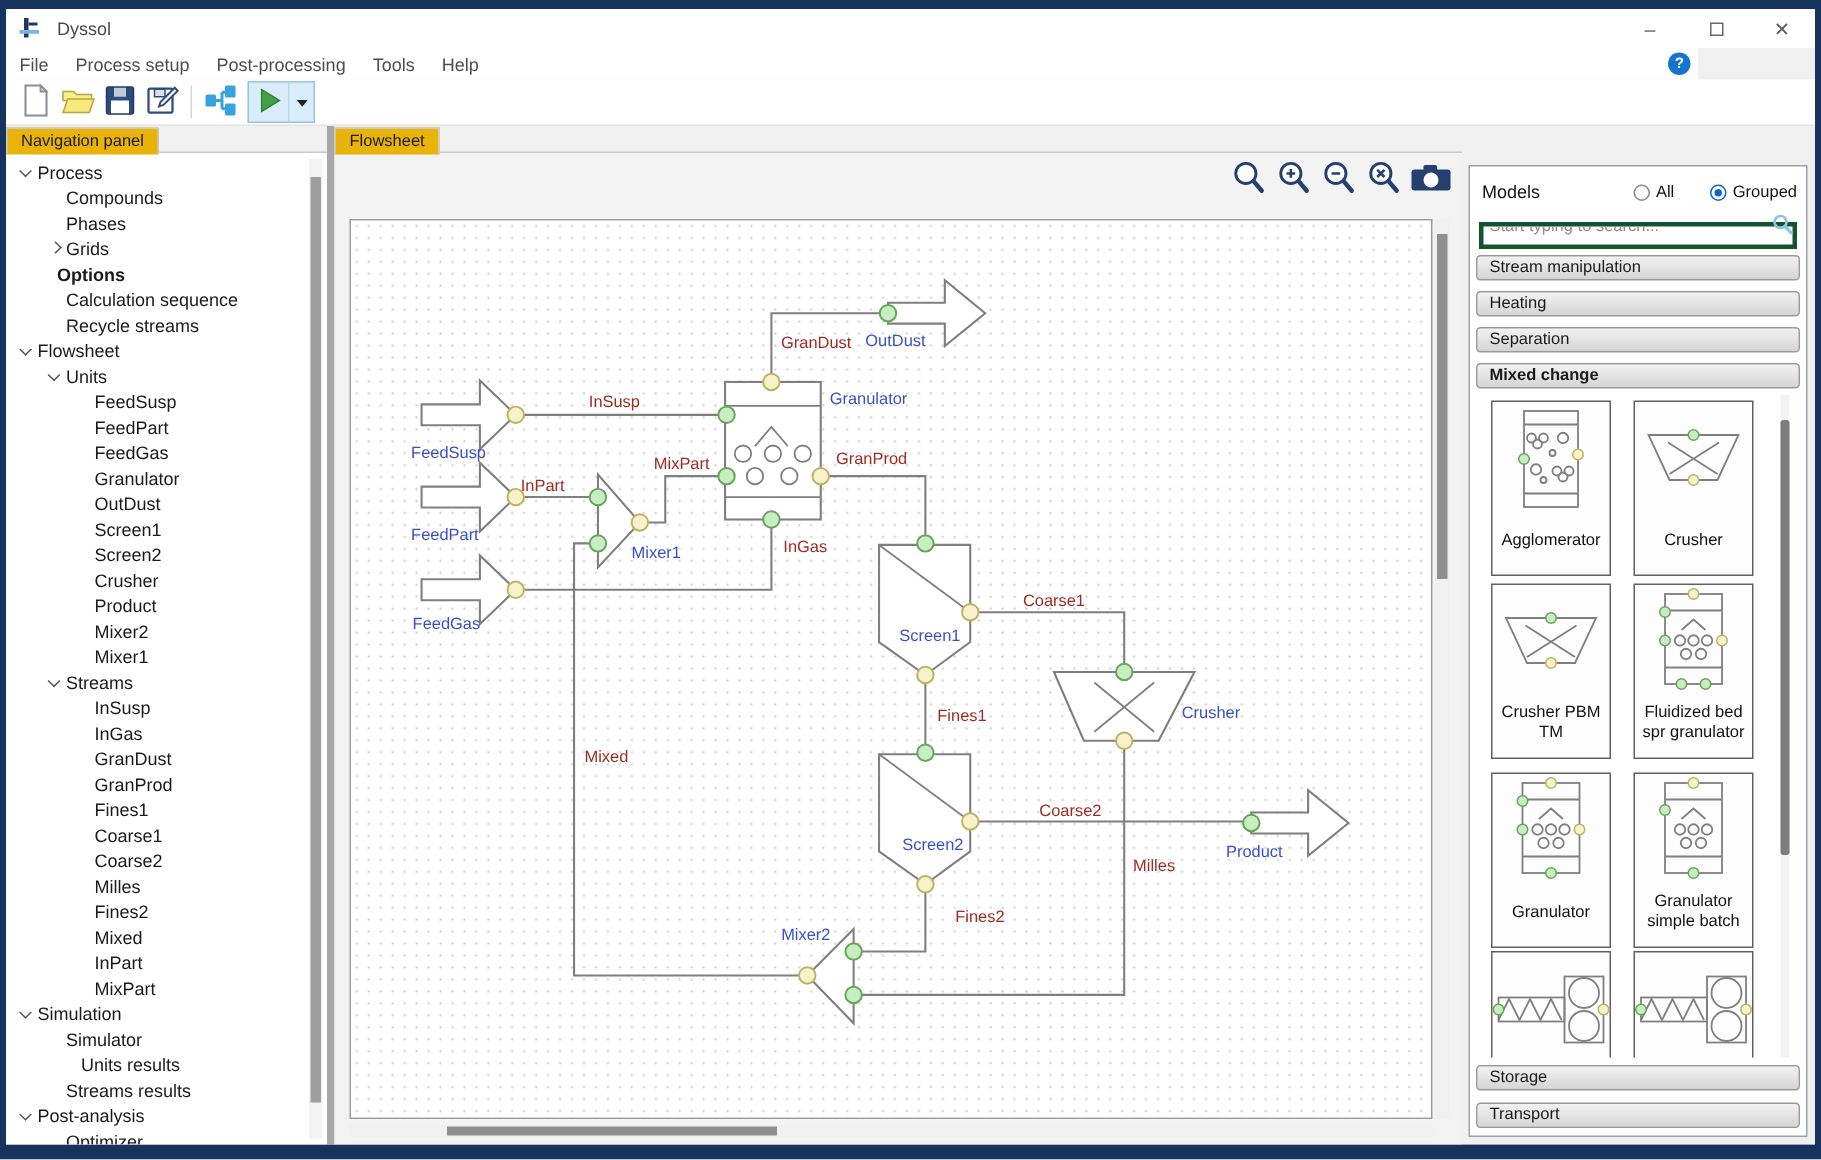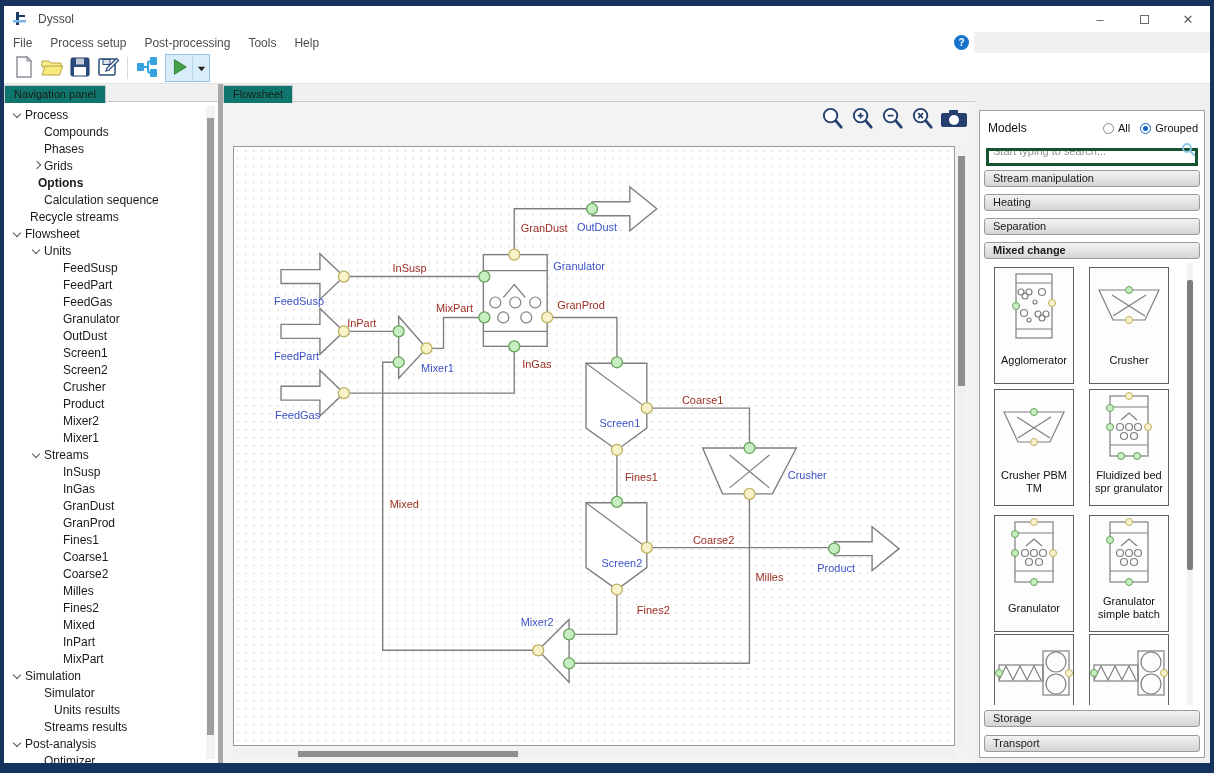--- a/index.html
+++ b/index.html
@@ -11,34 +11,34 @@
     overflow:hidden;
   }
   
   .titlebar{ position:absolute; left:0; top:0; width:1206px; height:26px; background:#ffffff; display:flex; align-items:center; }
   .app-icon{ margin-left:8px; width:16px; height:16px; }
   .title-text{ margin-left:10px; font-size:12px; color:#4a4a4a; }
   .win-controls{ margin-left:auto; display:flex; align-items:center; height:100%; }
   .win-btn{ width:44px; height:100%; display:flex; align-items:center; justify-content:center; color:#5c5c5c; font-size:13px; cursor:default; }
   .max-box{ width:9px; height:9px; border:1px solid #6a6a6a; display:inline-block; }
   
-  .menubar{ position:absolute; left:0; top:26px; width:970px; height:21px; background:#ffffff; display:flex; align-items:center;justify-content:flex-end; }
+  .menubar{ position:absolute; left:0; top:26px; width:1128px; height:21px; background:#ffffff; display:flex; align-items:center;justify-content:flex-end; }
   .menu-item{ padding:0 9px; font-size:12px; color:#4d4d4d; }
   .help-badge{ margin-left:auto; margin-right:5px; width:15px; height:15px; border-radius:50%; background:#1774cc; color:#fff; font-size:10px; font-weight:bold; display:flex; align-items:center; justify-content:center; }
   
   .toolbar{ position:absolute; left:0; top:47px; width:1206px; height:31px; background:#ffffff; border-bottom:1px solid #e4e4e4; display:flex; align-items:center; padding-left:6px; }
   .tb-btn{ width:28px; height:28px; display:flex; align-items:center; justify-content:center; background:none; border:none; }
   .tb-sep{ width:1px; height:22px; background:#d8d8d8; margin:0 5px; }
   .run-group{ display:flex; height:28px; margin-left:4px; background:#d9ecf9; border:1px solid #9cc3e0; }
   .run-btn{ width:27px; height:100%; display:flex; align-items:center; justify-content:center; background:none; border:none; border-right:1px solid #b8d6ec; }
   .run-caret{ width:16px; height:100%; display:flex; align-items:center; justify-content:center; background:none; border:none; }
   
   .main{ position:absolute; left:0; top:78px; width:1206px; height:679px; background:#f0f0f0; }
   .tabstrip{ position:absolute; left:0; top:0; right:0; height:18px; background:#f0f0f0; border-bottom:1px solid #c9c9c9; }
-  .tab{ display:inline-flex; align-items:center; height:18px; padding:0 9px; background:#0f766e; border:1px solid #c9c9c9; border-bottom:none; font-size:11px; color:#1a1a1a; }
+  .tab{ display:inline-flex; align-items:center; height:18px; padding:0 9px; background:#eab308; border:1px solid #c9c9c9; border-bottom:none; font-size:11px; color:#1a1a1a; }
   
   .navpanel{ position:absolute; left:0; top:0; width:214px; height:100%; background:#ffffff; }
   .nav-tree{ position:absolute; left:0; top:19px; right:14px; bottom:0; overflow:hidden; padding-top:3px; }
   .tree-row{ display:flex; align-items:center; height:17px; font-size:12px; color:#1a1a1a; white-space:nowrap; }
   .chev{ width:15px; height:15px; flex:0 0 15px; position:relative; }
   .chev.open::before{ content:''; position:absolute; left:4px; top:4px; width:5px; height:5px; border-right:1.3px solid #565656; border-bottom:1.3px solid #565656; transform:rotate(45deg); }
   .chev.closed::before{ content:''; position:absolute; left:5px; top:4px; width:5px; height:5px; border-right:1.3px solid #565656; border-bottom:1.3px solid #565656; transform:rotate(-45deg); }
   .nav-scroll{ position:absolute; right:3px; top:22px; bottom:4px; width:9px; background:#f3f3f3; }
   .nav-scroll .thumb{ position:absolute; left:1px; right:1px; top:12px; bottom:24px; background:#9e9e9e; }
   .splitter{ position:absolute; left:214px; top:0; width:5px; height:100%; background:#a8a8a8; }
@@ -49,21 +49,21 @@
   .canvas{ position:absolute; left:10px; top:62px; width:722px; height:600px; border:1px solid #9a9a9a; background:#fff; }
   .vscroll{ position:absolute; left:734px; top:62px; width:9px; height:600px; background:#f0f0f0; }
   .vscroll .thumb{ position:absolute; left:1px; right:1px; top:10px; height:230px; background:#8f8f8f; }
   .hscroll{ position:absolute; left:10px; top:666px; width:722px; height:8px; background:#f0f0f0; }
   .hscroll .thumb{ position:absolute; top:1px; bottom:1px; left:65px; width:220px; background:#8f8f8f; }
   svg text{ font-family:"Liberation Sans",sans-serif; }
   
   .models-panel{ position:absolute; left:975px; top:26px; width:226px; height:648px; background:#ffffff; border:1px solid #9aa0ac; }
   .models-head{ position:absolute; left:8px; top:8px; right:6px; height:18px; display:flex; align-items:center; }
   .models-title{ font-size:12px; color:#111; }
-  .radio-group{ margin-left:auto; display:flex; align-items:center; gap:10px; }
+  .radio-group{ margin-left:auto; display:flex; align-items:center; gap:24px; }
   .radio-item{ display:flex; align-items:center; gap:4px; font-size:11px; color:#111; }
   .radio{ width:11px; height:11px; border-radius:50%; border:1px solid #8a8a8a; background:#fff; position:relative; }
   .radio.sel{ border:1.5px solid #1266c5; }
   .radio.sel::after{ content:''; position:absolute; left:50%; top:50%; width:5px; height:5px; margin:-2.5px 0 0 -2.5px; border-radius:50%; background:#1266c5; }
   .models-search{ position:absolute; left:6px; top:30px; width:212px; height:16px; }
   .models-search input{ width:100%; height:100%; border:3px solid #14532d; font-size:11px; padding:0 18px 12px 4px; color:#333; font-family:"Liberation Sans",sans-serif; }
   .models-search input::placeholder{ color:#8f8f8f; }
   .search-glyph{ position:absolute; right:2px; top:1px; }
   .group-btn{ position:absolute; left:4px; width:216px; height:17px; border:1px solid #9a9a9a; border-radius:3px; background:linear-gradient(#f2f2f2,#d5d5d5); font-size:11px; color:#1a1a1a; text-align:left; padding-left:8px; line-height:15px; }
   .group-btn.expanded{ font-weight:bold; }
@@ -184,21 +184,21 @@
             <span>Grids</span>
           </div>
           <div class="tree-row" style="padding-left: 19px; font-weight: bold;">
             <span class="chev"></span>
             <span>Options</span>
           </div>
           <div class="tree-row" style="padding-left: 25px;">
             <span class="chev"></span>
             <span>Calculation sequence</span>
           </div>
-          <div class="tree-row" style="padding-left: 11px;">
+          <div class="tree-row" style="padding-left: 25px;">
             <span class="chev"></span>
             <span>Recycle streams</span>
           </div>
           <div class="tree-row" style="padding-left: 6px;">
             <span class="chev open"></span>
             <span>Flowsheet</span>
           </div>
           <div class="tree-row" style="padding-left: 25px;">
             <span class="chev open"></span>
             <span>Units</span>

